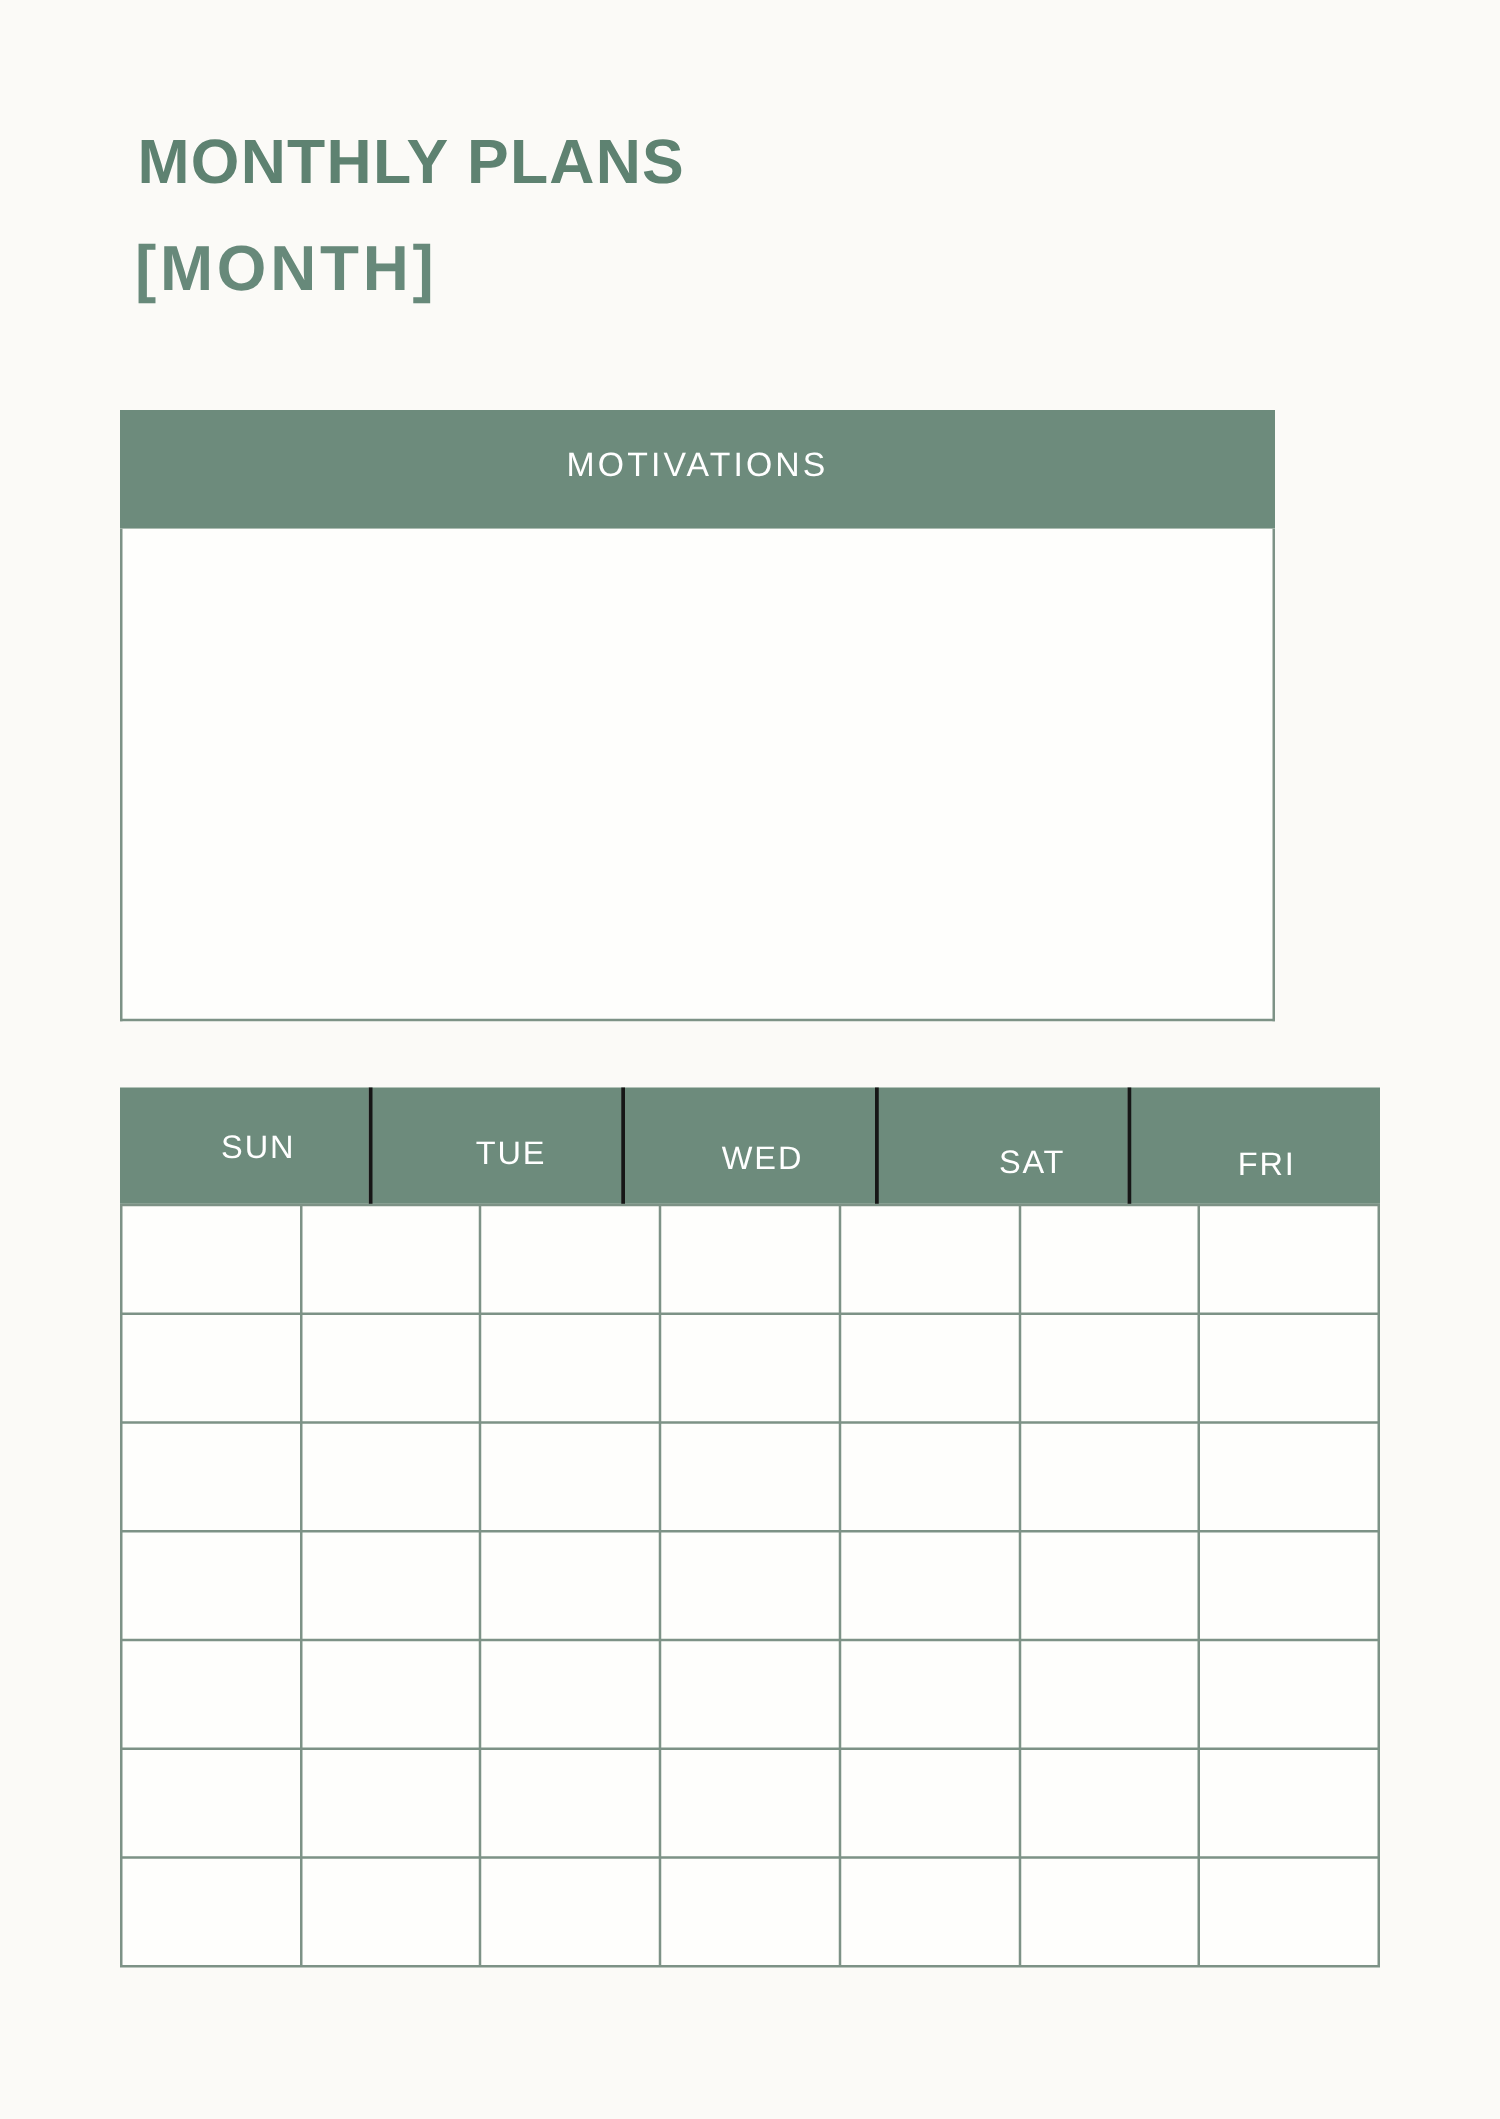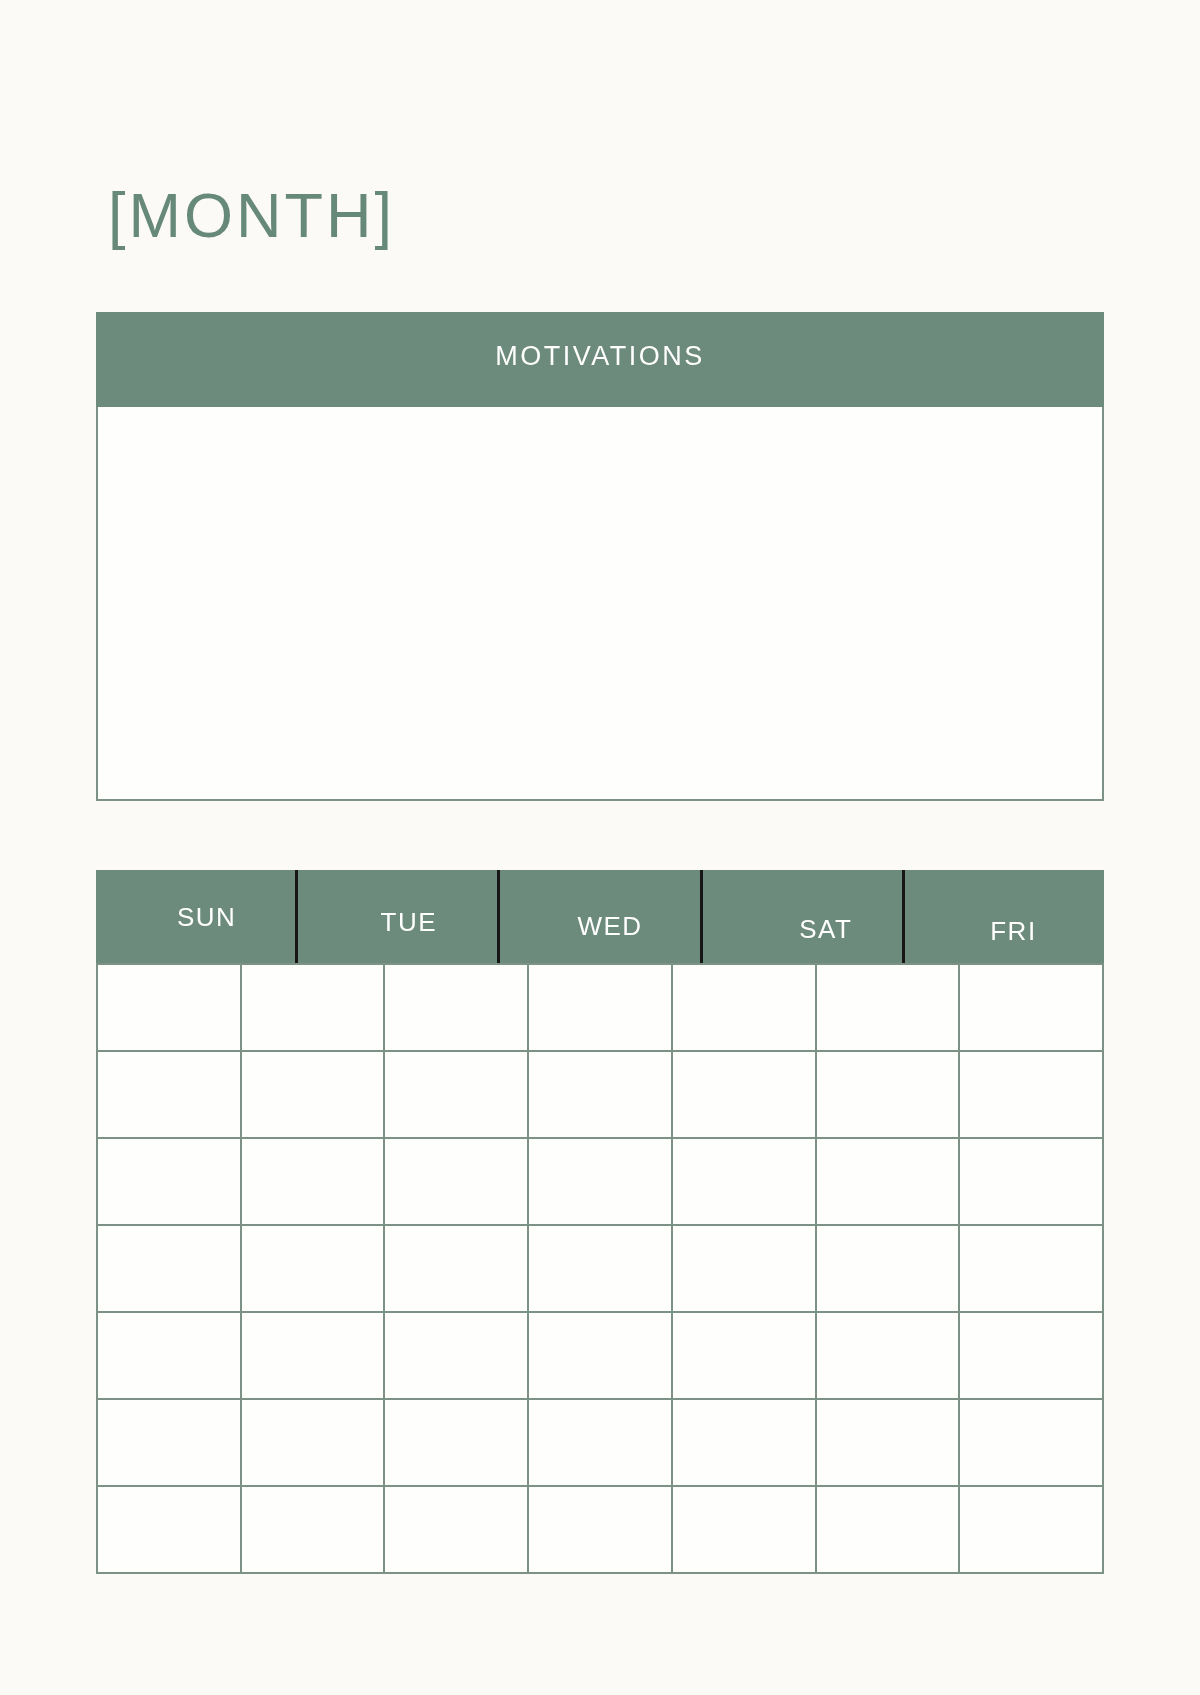--- a/index.html
+++ b/index.html
@@ -21,26 +21,26 @@
     overflow:hidden;
   }
   .title{
     position:absolute;left:110px;top:103px;
     font-size:50px;line-height:52px;
     font-weight:800;letter-spacing:1px;
     color:var(--title-green);
   }
   .subtitle{
     position:absolute;left:108px;top:186px;
-    font-size:63px;line-height:58px;
-    font-weight:400;letter-spacing:3px;
+    font-size:51px;line-height:58px;
+    font-weight:700;letter-spacing:3px;
     color:var(--subtitle-green);
   }
   .motivations{
-    position:absolute;left:96px;top:312px;width:1008px;
+    position:absolute;left:96px;top:328px;width:924px;
   }
   .motivations-header{
     height:95px;background:var(--sage);
     display:flex;align-items:center;justify-content:center;
   }
   .motivations-header span{
     color:#fff;font-size:27px;letter-spacing:2.5px;
     font-weight:400;transform:translateY(-3px);
   }
   .motivations-body{
@@ -77,20 +77,21 @@
     gap:2px;padding:2px;
     background:var(--line);
   }
   .cal-cell{background:var(--cell);}
 </style>
 </head>
 <body>
 
 <div class="page">
 
+  <h1 class="title">MONTHLY PLANS</h1>
 
   <div class="subtitle">[MONTH]</div>
 
   <section class="motivations">
     <div class="motivations-header">
       <span>MOTIVATIONS</span>
     </div>
     <div class="motivations-body"></div>
   </section>
 

